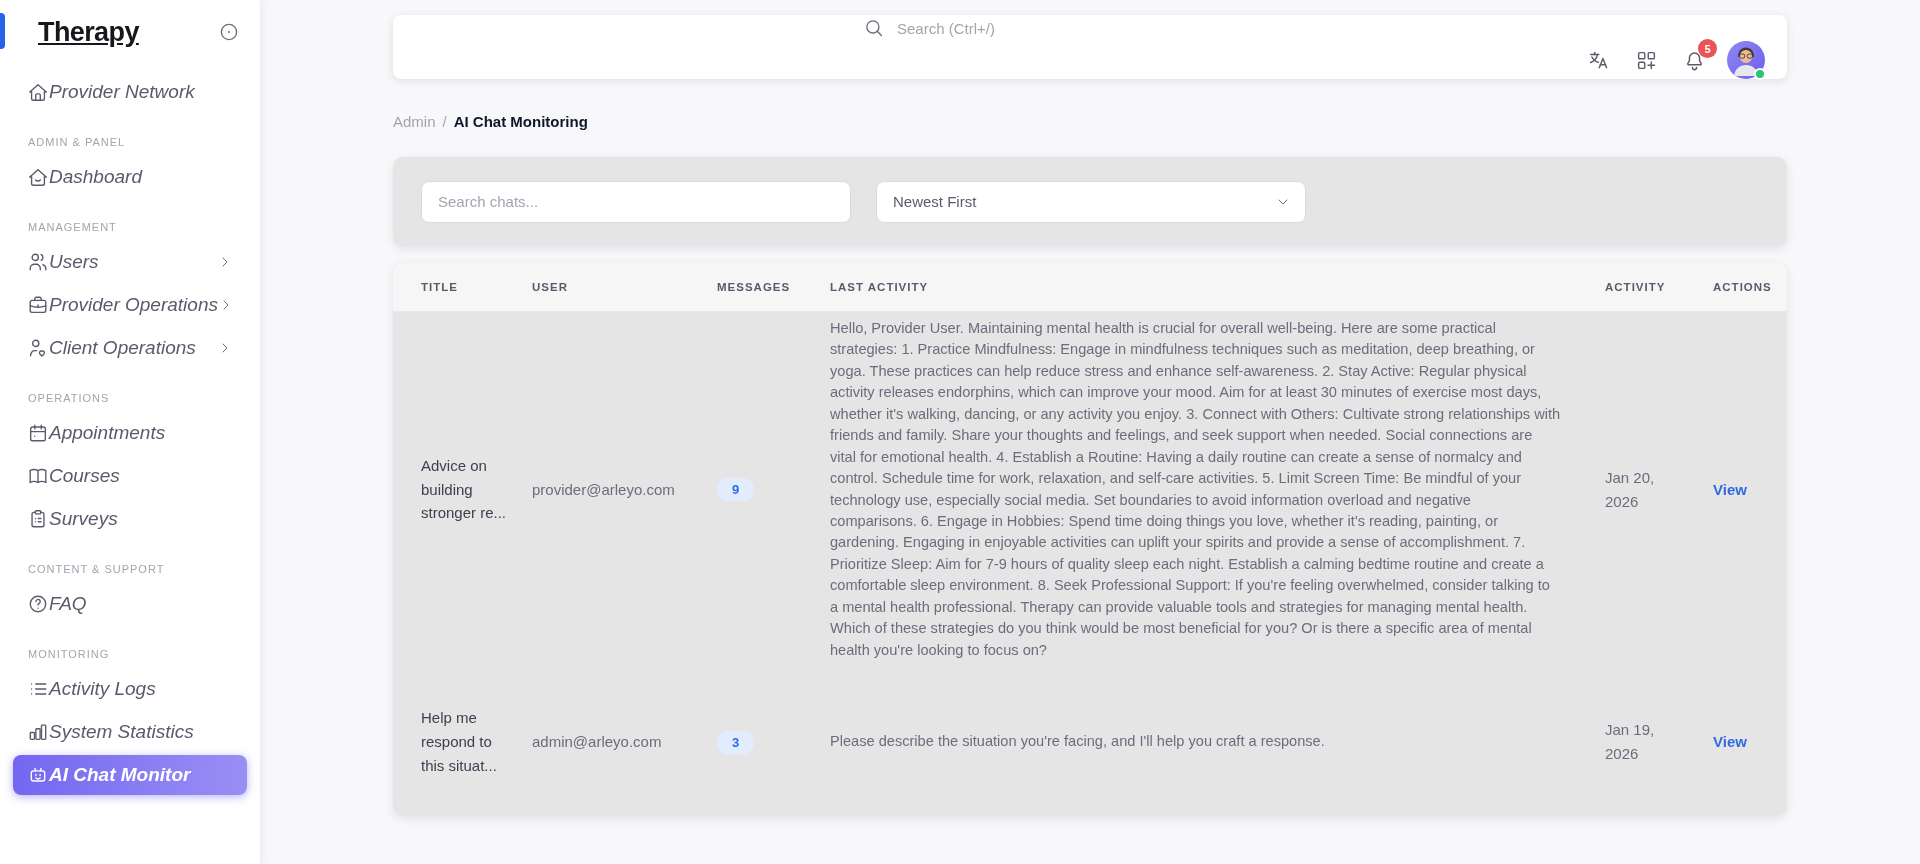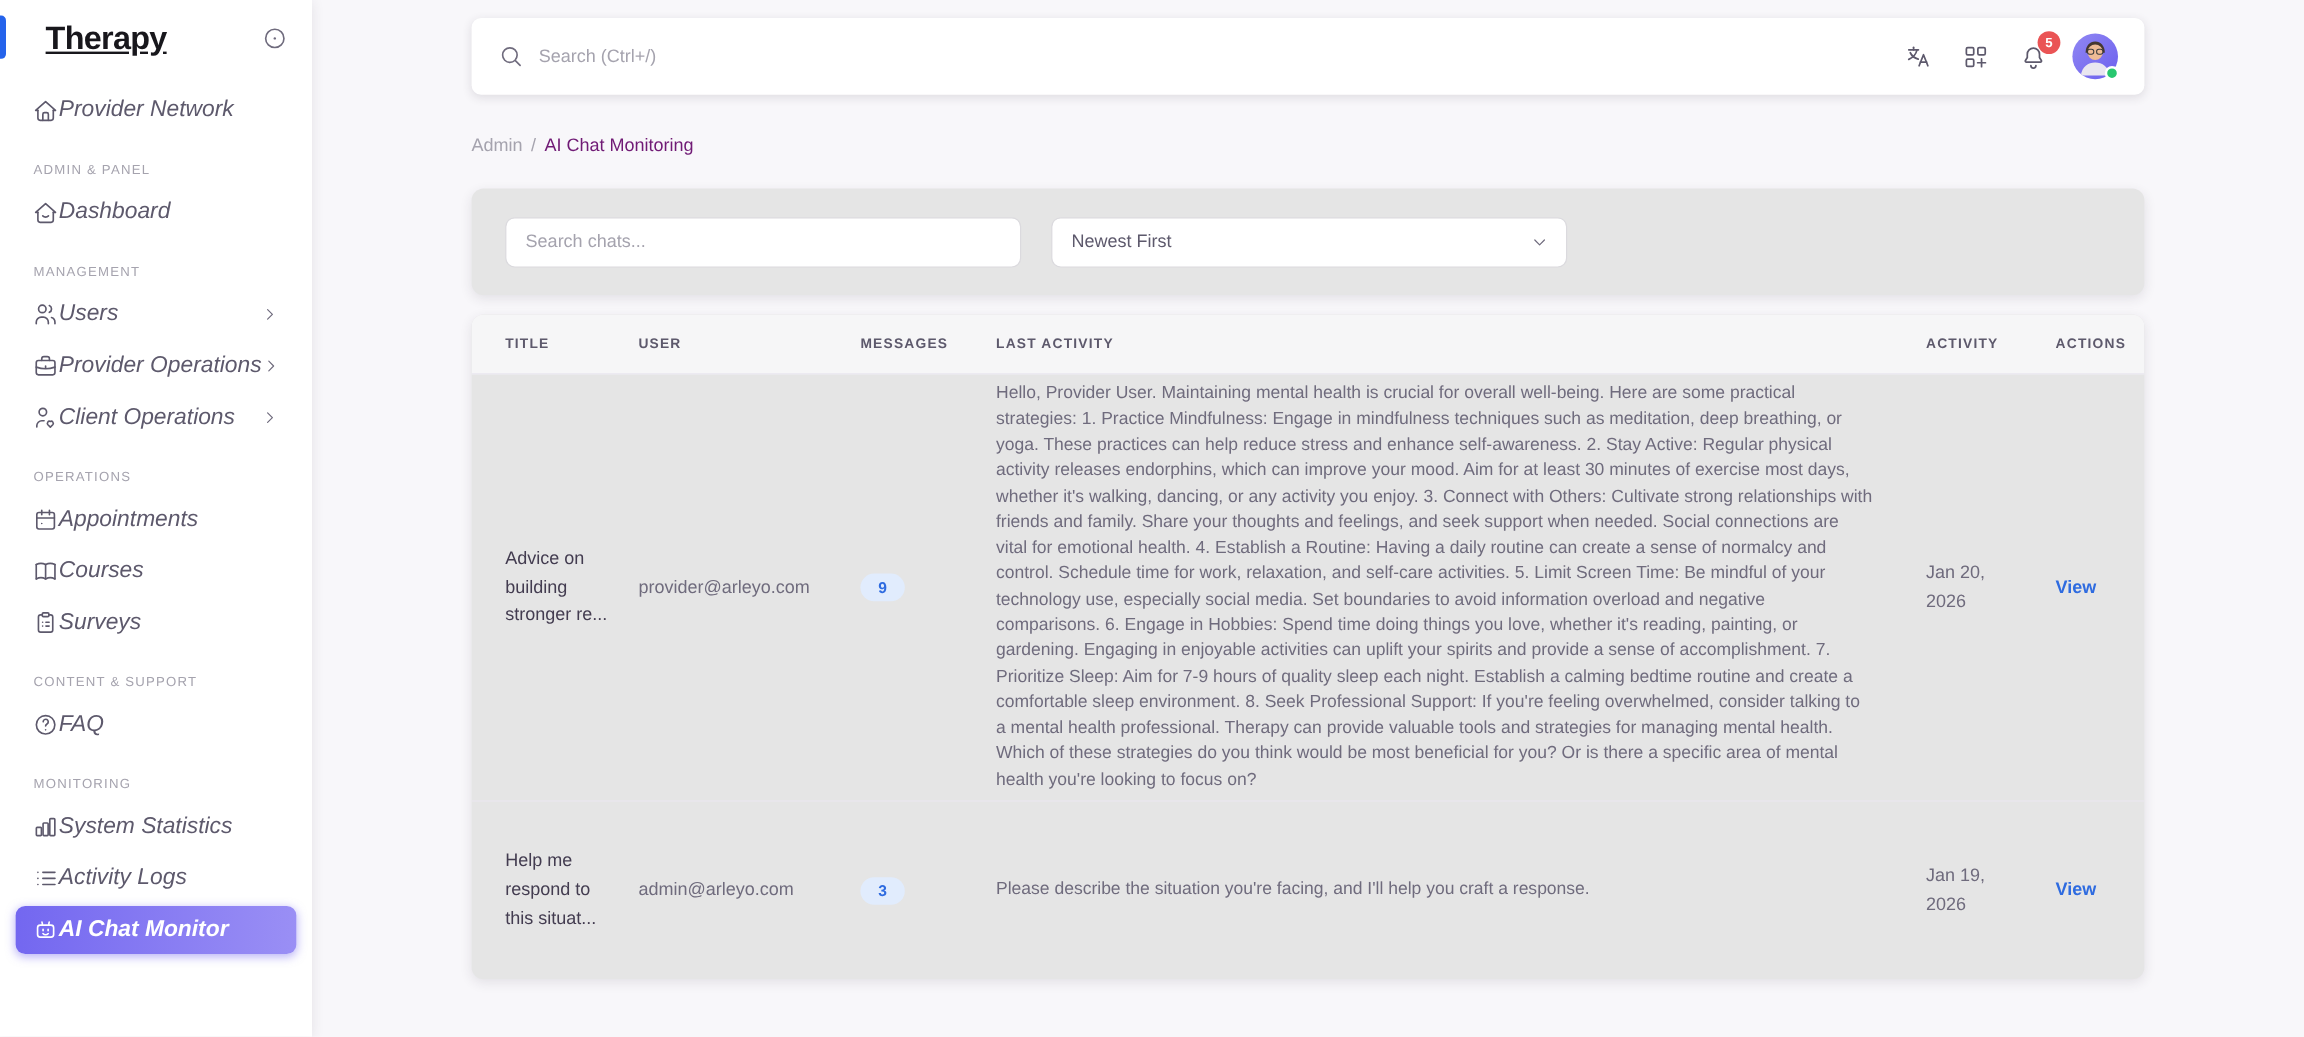--- a/index.html
+++ b/index.html
@@ -25,39 +25,39 @@
               border-radius:8px; font-size:19px; color:#5d596c; cursor:pointer; white-space:nowrap;font-style:italic; }
   .nav-item .chev { margin-left:auto; color:#6f6b7d; display:flex; }
   .nav-item.active { background:linear-gradient(92deg,#7367f0 0%, #9a8ff5 100%); color:#fff;
                      box-shadow:0 2px 8px rgba(115,103,240,.5); font-weight:600; }
 
   
   .main { position:absolute; left:260px; top:0; width:1660px; height:864px; }
   .container { width:1394px; margin:0 auto; }
 
   .navbar { margin-top:15px; height:64px; background:#fff; border-radius:8px;
-            box-shadow:0 2px 8px rgba(47,43,61,.12); display:flex; align-items:center; padding:0 22px; }
+            box-shadow:0 2px 8px rgba(47,43,61,.12); display:flex; align-items:center; padding:0 22px;flex-direction:column; }
   .search-wrap { display:flex; align-items:center; gap:12px; color:#6f6b7d; flex:1; }
   .search-wrap input { border:none; outline:none; font-size:15px; color:#5d596c; width:420px;
                        font-family:"Liberation Sans",sans-serif; background:transparent; }
   .search-wrap input::placeholder { color:#a5a3ae; }
   .nav-icons { margin-left:auto; display:flex; align-items:center; gap:10px; }
   .icon-btn { width:38px; height:38px; display:flex; align-items:center; justify-content:center;
               color:#5d596c; border-radius:50%; cursor:pointer; position:relative; }
   .badge-dot { position:absolute; top:-2px; right:-4px; min-width:19px; height:19px; border-radius:10px;
                background:#ea5455; color:#fff; font-size:11px; font-weight:700; display:flex;
                align-items:center; justify-content:center; padding:0 4px; }
   .avatar { width:38px; height:38px; border-radius:50%; position:relative; cursor:pointer; margin-left:4px;
             background:linear-gradient(135deg,#9087f3,#6c5fee); flex:none; }
   .avatar svg { border-radius:50%; display:block; }
   .status-dot { position:absolute; right:-1px; bottom:-1px; width:12px; height:12px; border-radius:50%;
                 background:#28c76f; border:2px solid #fff; }
 
   .breadcrumb { margin-top:34px; font-size:15px; color:#a5a3ae; display:flex; gap:7px; align-items:center; }
-  .breadcrumb .current { color:#701a75; font-weight:400; }
+  .breadcrumb .current { color:#0f172a; font-weight:700; }
 
   .card { background:#e5e5e5; border-radius:10px; box-shadow:0 3px 10px rgba(47,43,61,.1); }
   .filter-card { margin-top:27px; height:89px; display:flex; align-items:center; padding:0 28px; gap:25px; }
   .text-input { width:430px; height:42px; border:1px solid #dbdade; border-radius:8px; padding:0 16px;
                 font-size:15px; color:#5d596c; outline:none; font-family:"Liberation Sans",sans-serif; }
   .text-input::placeholder { color:#a5a3ae; }
   .select-box { width:430px; height:42px; border:1px solid #dbdade; border-radius:8px; padding:0 14px 0 16px;
                 font-size:15px; color:#5d596c; display:flex; align-items:center; justify-content:space-between;
                 cursor:pointer; background:#fff; }
   .select-box .chev { color:#6f6b7d; display:flex; }
@@ -193,32 +193,32 @@
           <circle cx="12" cy="12" r="8.4"></circle>
           <path d="M12 16.6v.01"></path>
           <path d="M9.8 9.3a2.3 2.3 0 1 1 3.6 1.9c-.8.6-1.4 1-1.4 1.9"></path>
         </svg>
       <span>FAQ</span>
     </div>
 
     <div class="section-label">MONITORING</div>
     <div class="nav-item">
       <svg class="ic" viewBox="0 0 24 24">
+          <path d="M9.5 6.5h11M9.5 12h11M9.5 17.5h11"></path>
+          <path d="M5 6.5h.01M5 12h.01M5 17.5h.01"></path>
+        </svg>
+      <span>Activity Logs</span>
+    </div>
+    <div class="nav-item">
+      <svg class="ic" viewBox="0 0 24 24">
           <rect x="3.6" y="12.5" width="4.6" height="7.5" rx="0.8"></rect>
           <rect x="9.7" y="8.5" width="4.6" height="11.5" rx="0.8"></rect>
           <rect x="15.8" y="4.5" width="4.6" height="15.5" rx="0.8"></rect>
         </svg>
       <span>System Statistics</span>
-    </div>
-    <div class="nav-item">
-      <svg class="ic" viewBox="0 0 24 24">
-          <path d="M9.5 6.5h11M9.5 12h11M9.5 17.5h11"></path>
-          <path d="M5 6.5h.01M5 12h.01M5 17.5h.01"></path>
-        </svg>
-      <span>Activity Logs</span>
     </div>
     <div class="nav-item active">
       <svg class="ic" viewBox="0 0 24 24">
           <rect x="4.7" y="7.5" width="14.6" height="11" rx="2.4"></rect>
           <path d="M9 7.5V5.6M15 7.5V5.6"></path>
           <path d="M8.7 4.9h.01M15.3 4.9h.01"></path>
           <path d="M9.7 11.4v1.2M14.3 11.4v1.2"></path>
           <path d="M9.6 15.2a3.1 3.1 0 0 0 4.8 0"></path>
         </svg>
       <span>AI Chat Monitor</span>

